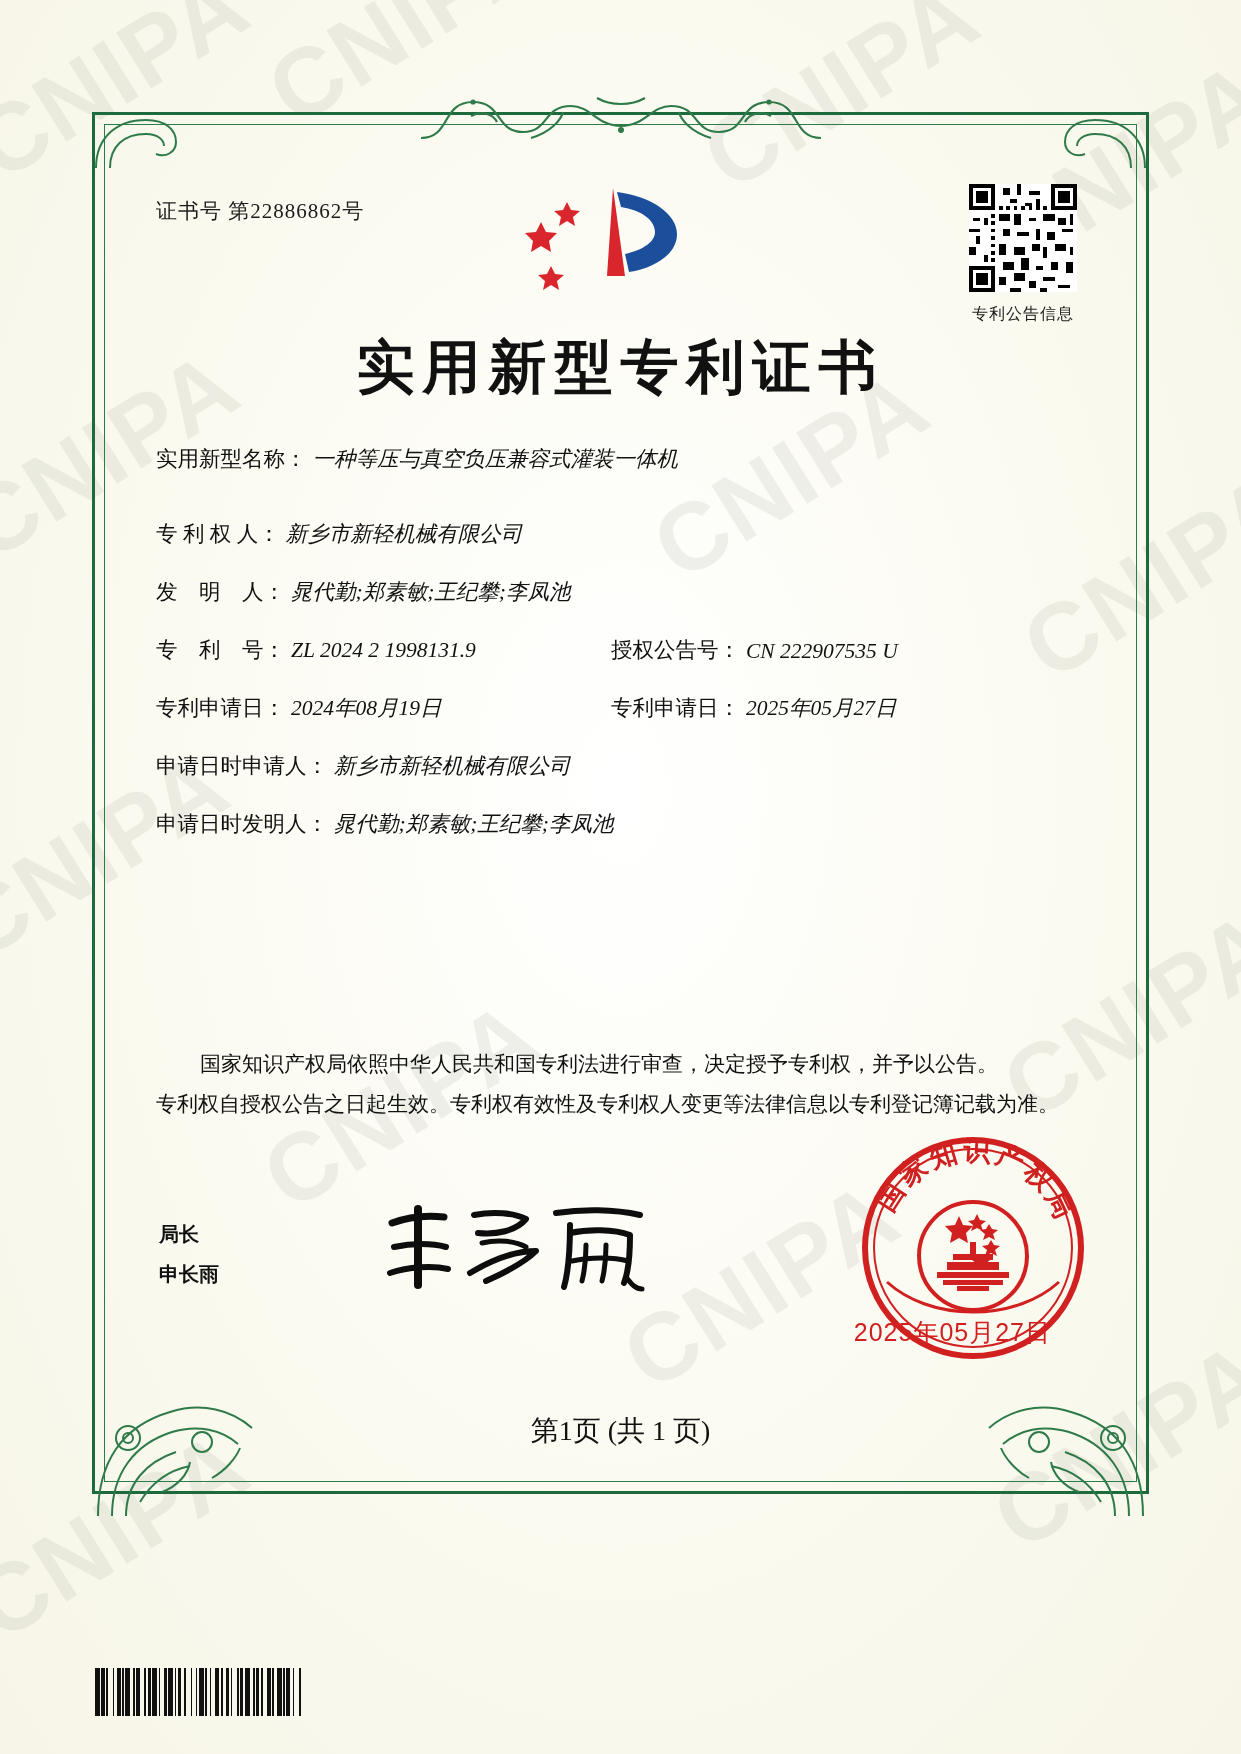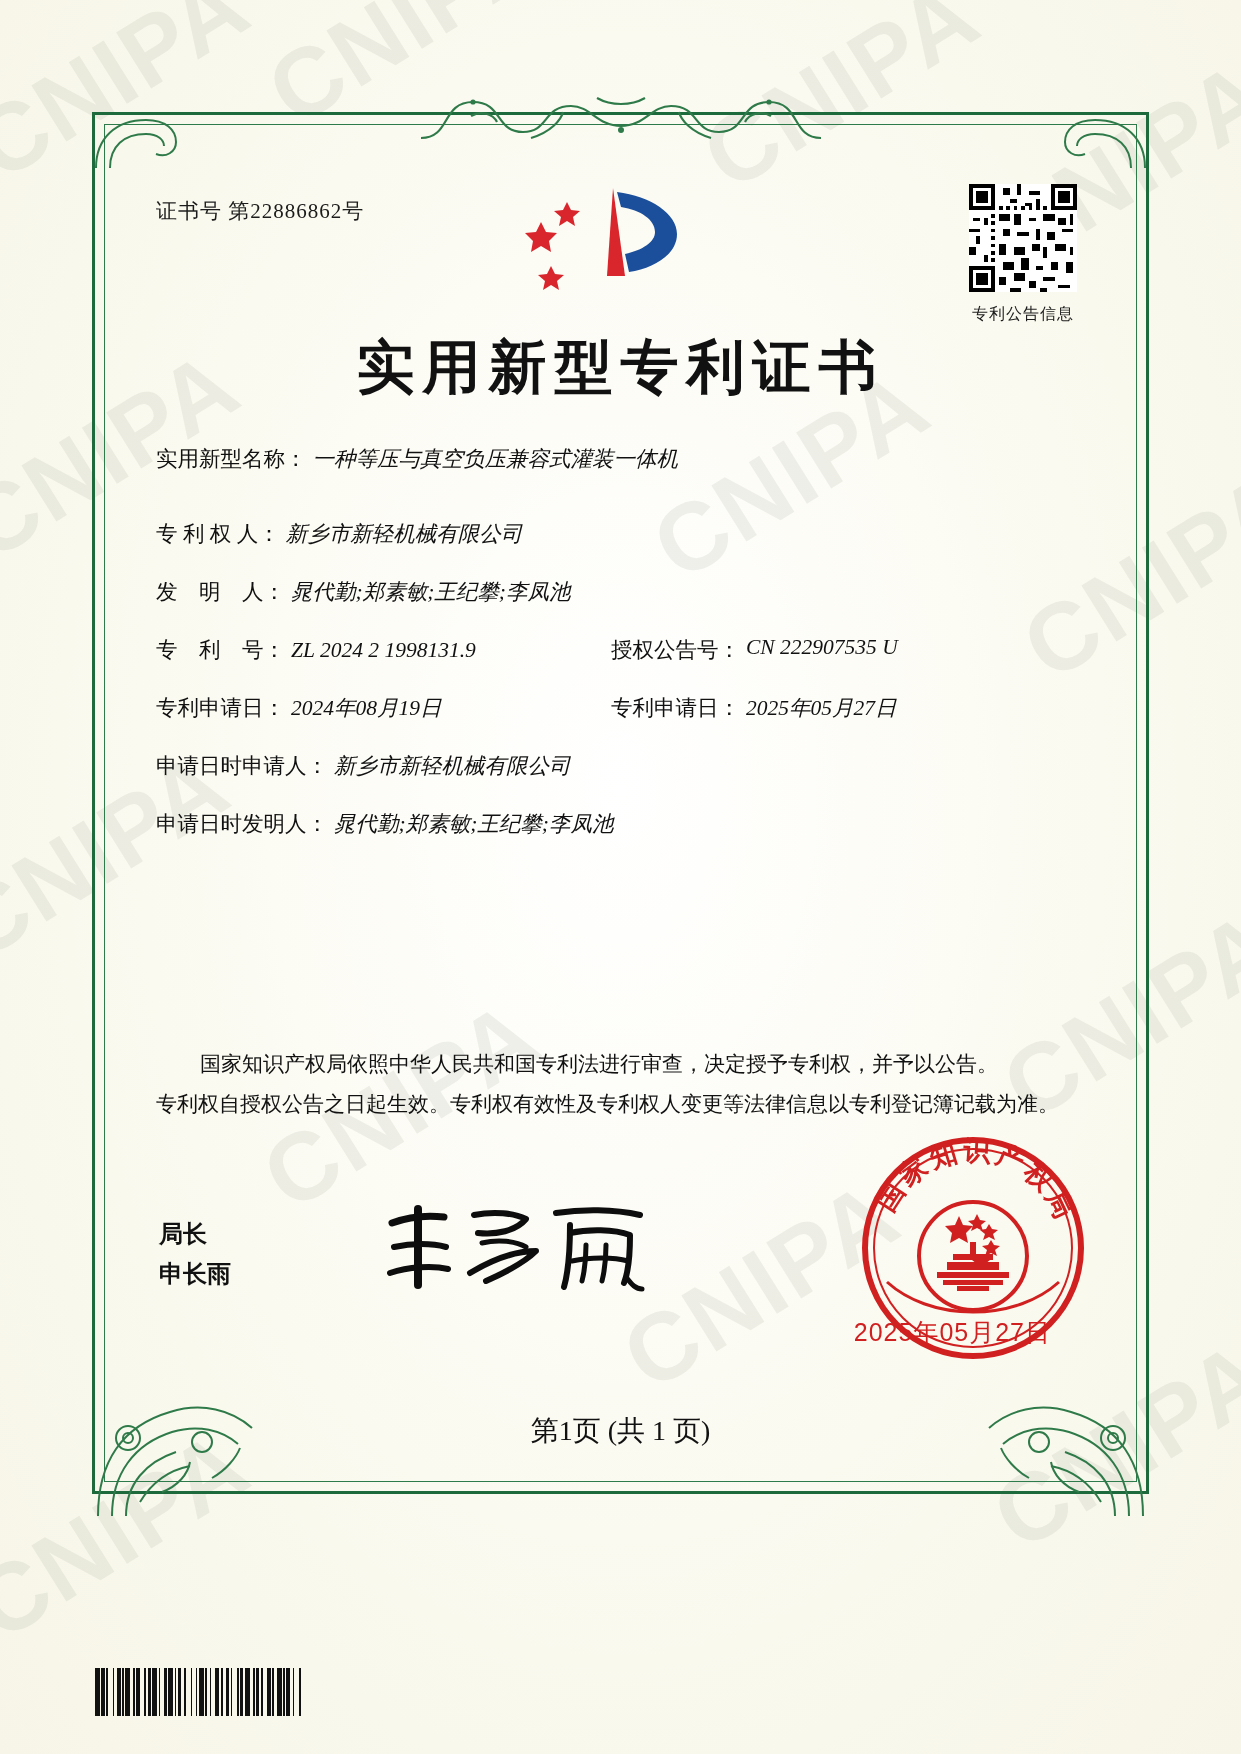--- a/index.html
+++ b/index.html
@@ -188,21 +188,21 @@
     margin-top: 12px;
   }
   .col-a {
     width: 455px;
     display: flex;
     align-items: baseline;
     flex: none;
   }
   .col-b {
     display: flex;
-    align-items: flex-start;
+    align-items: flex-end;
   }
 
   .gap-1 { margin-top: 46px; text-align: right; }
 
   
   .para {
     position: absolute;
     left: 52px;
     top: 920px;
     width: 928px;
@@ -212,21 +212,21 @@
     text-align: justify;
   }
   .para p { margin: 0; }
   .para .indent { text-indent: 44px; }
 
   
   .sign-block {
     position: absolute;
     left: 55px;
     top: 1090px;
-    font-size: 24px;
+    font-size: 20px;
     line-height: 40px;
     color: #111;
     font-weight: 700;
   }
   .signature {
     position: absolute;
     left: 270px;
     top: 1065px;
     width: 300px;
     height: 110px;

